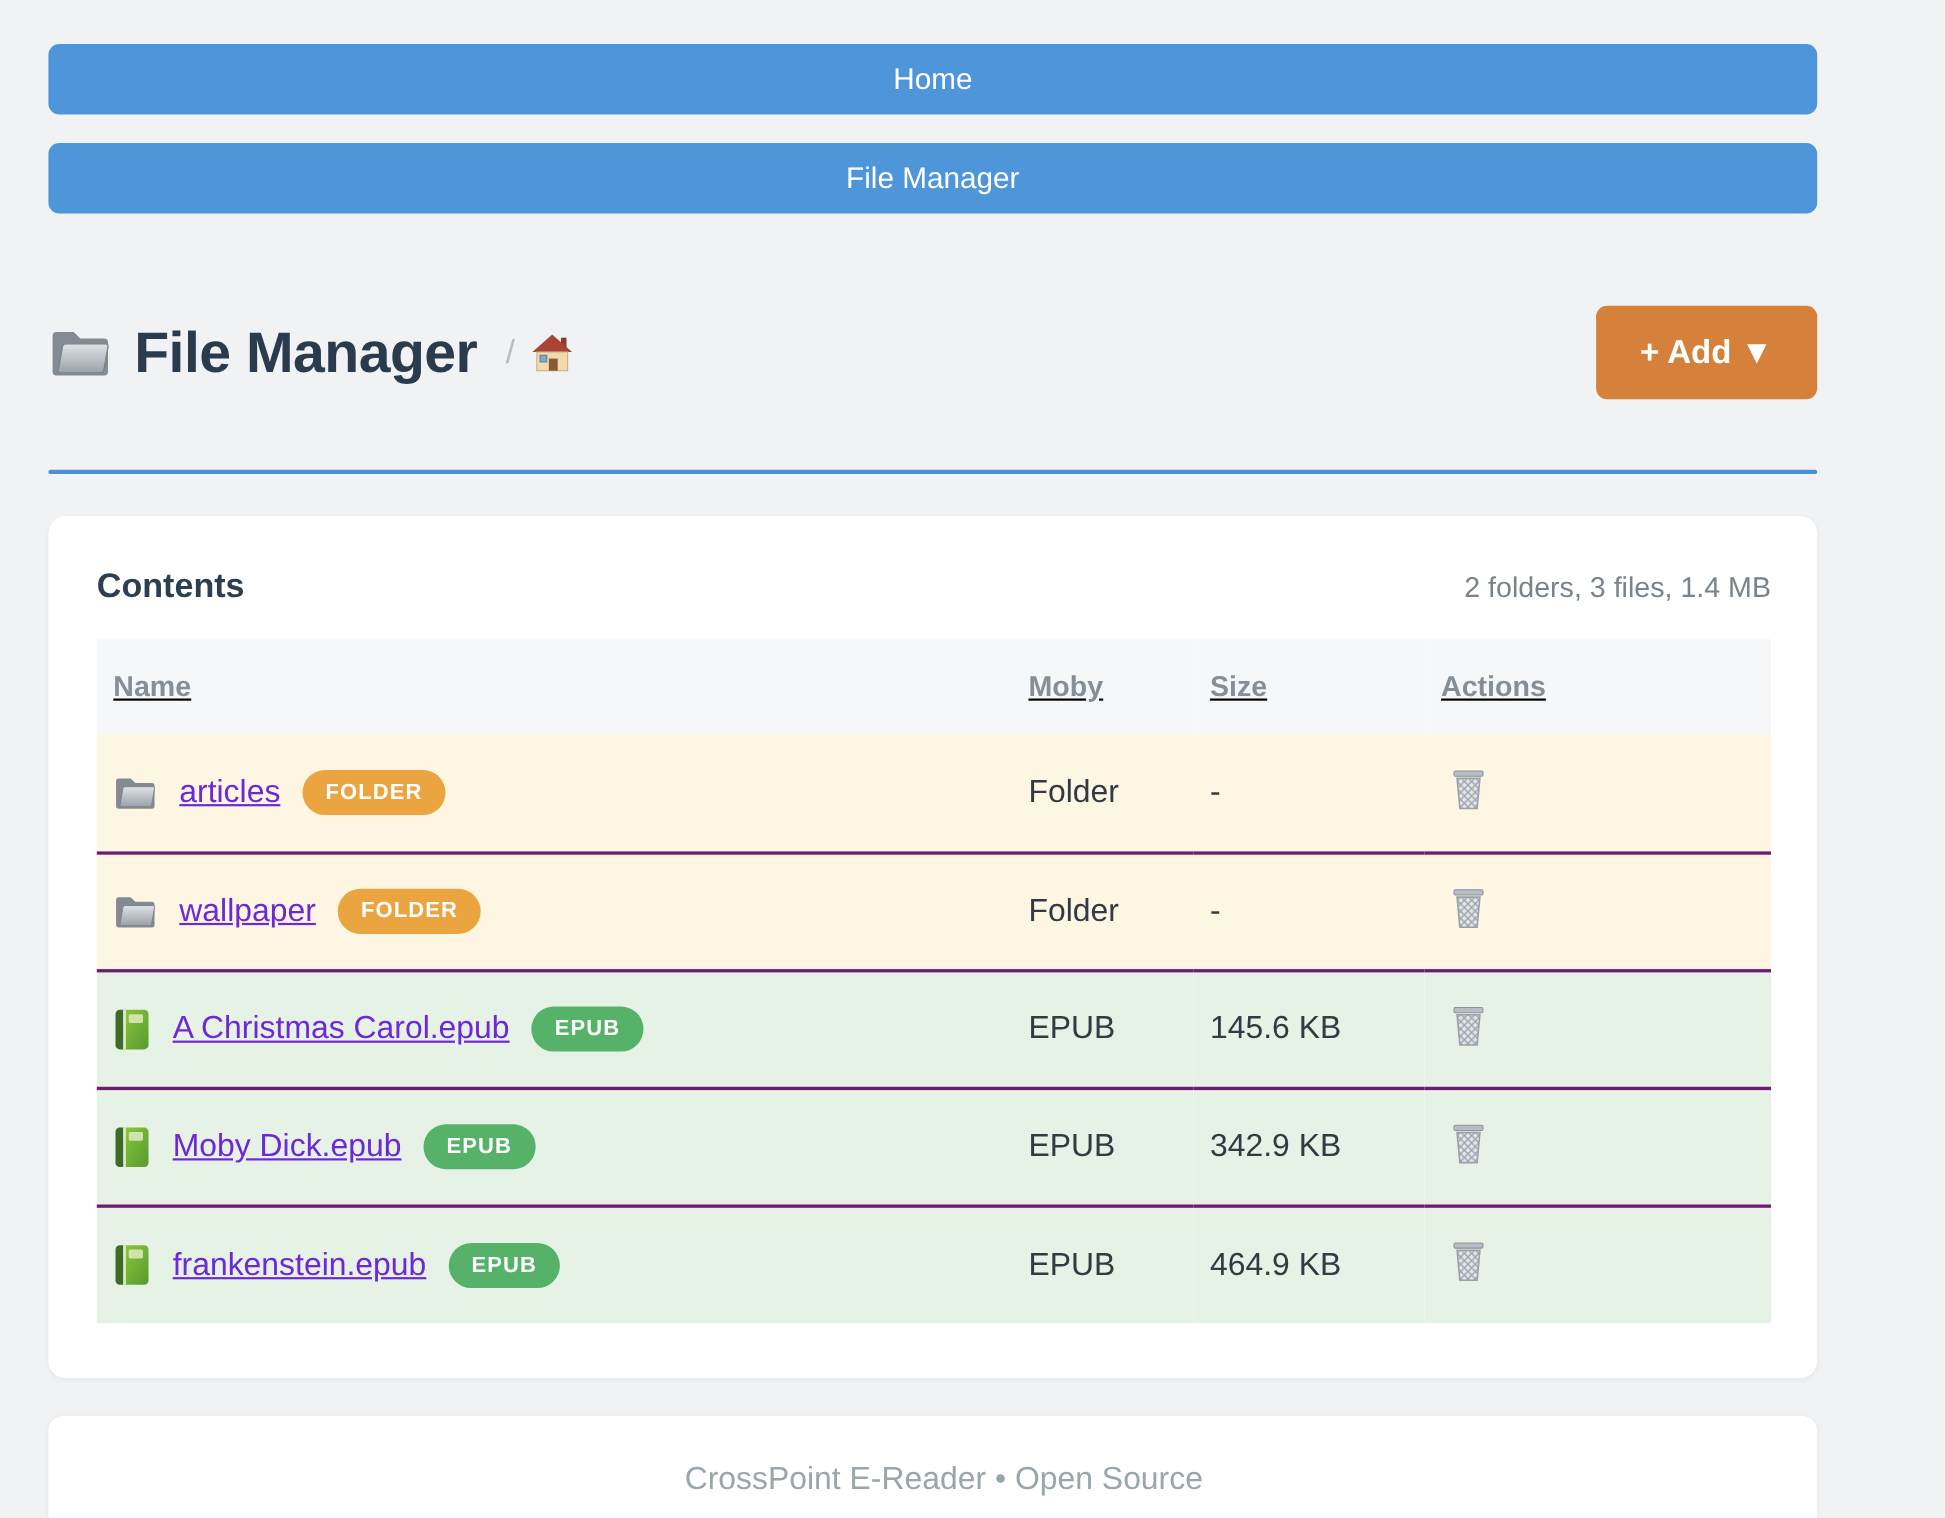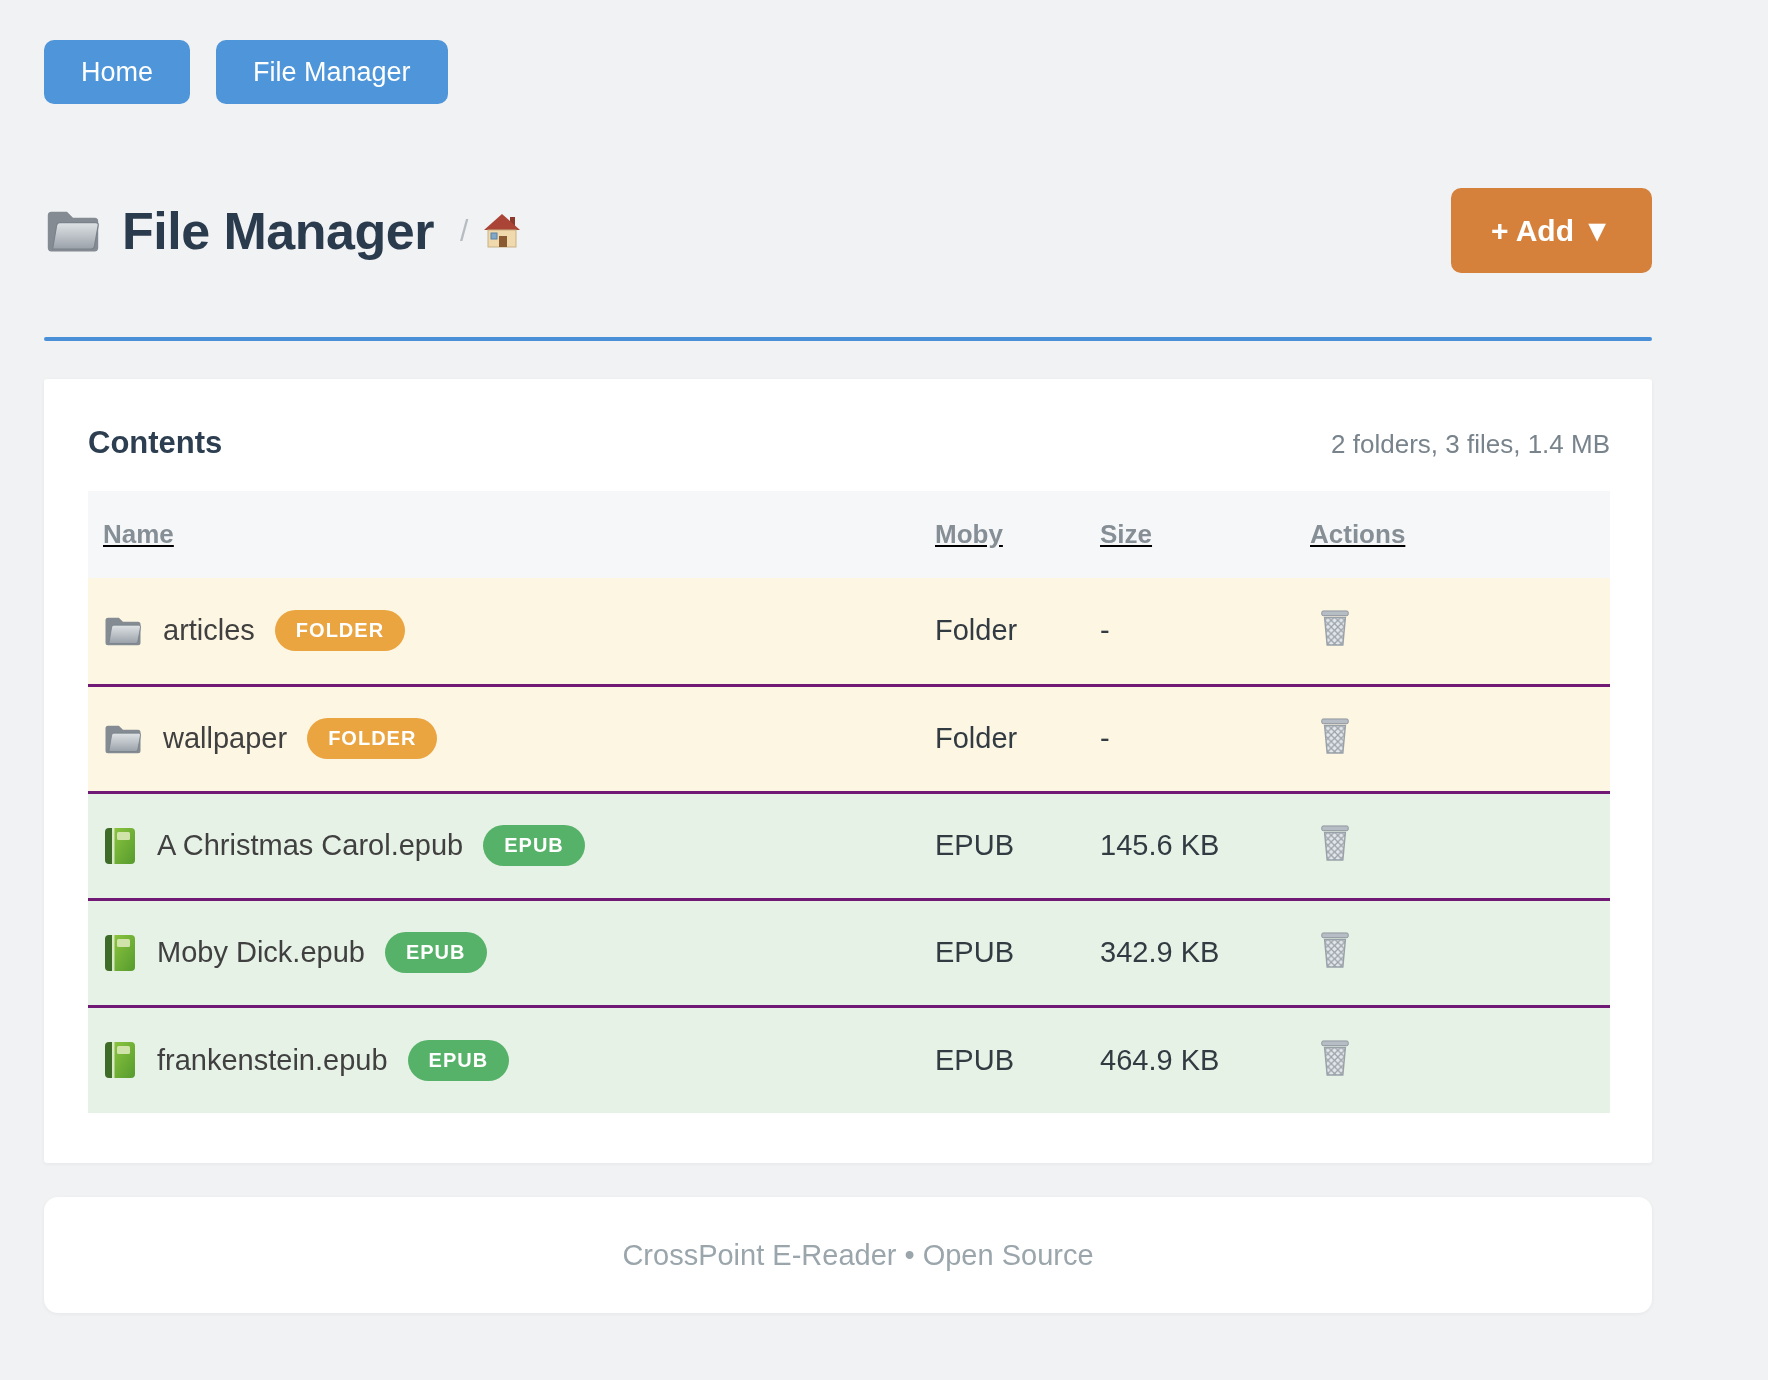--- a/index.html
+++ b/index.html
@@ -6,21 +6,21 @@
   html,body { margin:0; padding:0; }
   body {
     width:1768px; height:1380px;
     background:#f1f2f3;
     font-family:"Liberation Sans", sans-serif;
     overflow:hidden;
   }
   .page { padding:40px 0 0 44px; width:1652px; }
 
   
-  .nav-row { display:flex; gap:26px; }
+  .nav-row { display:flex; gap:26px;flex-direction:column; }
   .btn-nav {
     background:#4e95d9; color:#fff; border:none; cursor:pointer;
     font-family:inherit; font-size:27px; border-radius:10px;
     height:64px; padding:0 37px; display:inline-flex; align-items:center; justify-content:center;
   }
 
   
   .title-row { margin-top:84px; display:flex; align-items:center; width:1608px; }
   .title-folder-icon { width:58px; height:48px; flex:0 0 auto; }
   h1.page-title { font-size:52px; font-weight:bold; color:#2b3b4e; margin:0 0 0 20px; letter-spacing:-0.5px; }
@@ -29,40 +29,40 @@
   .add-btn {
     margin-left:auto; background:#d5813b; color:#fff; border:none; cursor:pointer;
     font-family:inherit; font-weight:bold; font-size:30px; border-radius:10px;
     height:85px; padding:0 40px;
   }
 
   .rule { margin-top:64px; width:1608px; height:4px; background:#4a90d8; border-radius:2px; }
 
   
   .card {
-    margin-top:38px; width:1608px; background:#fff; border-radius:3px;
+    margin-top:38px; width:1608px; background:#fff; border-radius:16px;
     box-shadow:0 1px 4px rgba(0,0,0,0.05);
     padding:46px 42px 50px 44px;
   }
   .card-head { display:flex; align-items:baseline; justify-content:space-between; }
   h2.card-title { font-size:31px; color:#2c3e50; margin:0; }
   .summary { font-size:26px; color:#78838c; }
 
   table.file-table { margin-top:30px; width:1522px; border-collapse:collapse; table-layout:fixed; }
   thead tr { background:#f5f7f9;text-decoration:underline; }
   th { font-size:26px; color:#868e96; text-align:left; font-weight:bold; padding:28px 0 28px 15px; }
   tbody td { font-size:29px; color:#323a42; padding:0 0 0 15px; height:107px; }
   tbody tr + tr td { border-top:3px solid #701a75; }
   tr.row-folder { background:#fdf6e3; }
   tr.row-epub { background:#e7f2e7; }
 
   .name-cell { display:flex; align-items:center; }
   .row-icon { width:40px; height:36px; flex:0 0 auto; }
   .book { width:34px; height:40px; }
-  .name-text { color:#404040; margin-left:20px; white-space:nowrap; }
+  .name-text { color:#6d28d9; margin-left:20px; white-space:nowrap;text-decoration:underline; }
   .badge {
     color:#fff; font-weight:bold; font-size:20px; letter-spacing:1px;
     padding:9px 21px; border-radius:999px; margin-left:20px; white-space:nowrap;
   }
   .badge-folder { background:#eaa440; }
   .badge-epub { background:#57b269; }
 
   .trash-btn { background:none; border:none; cursor:pointer; padding:0; margin-left:8px; }
   .trash-icon { width:34px; height:40px; display:block; }
 

